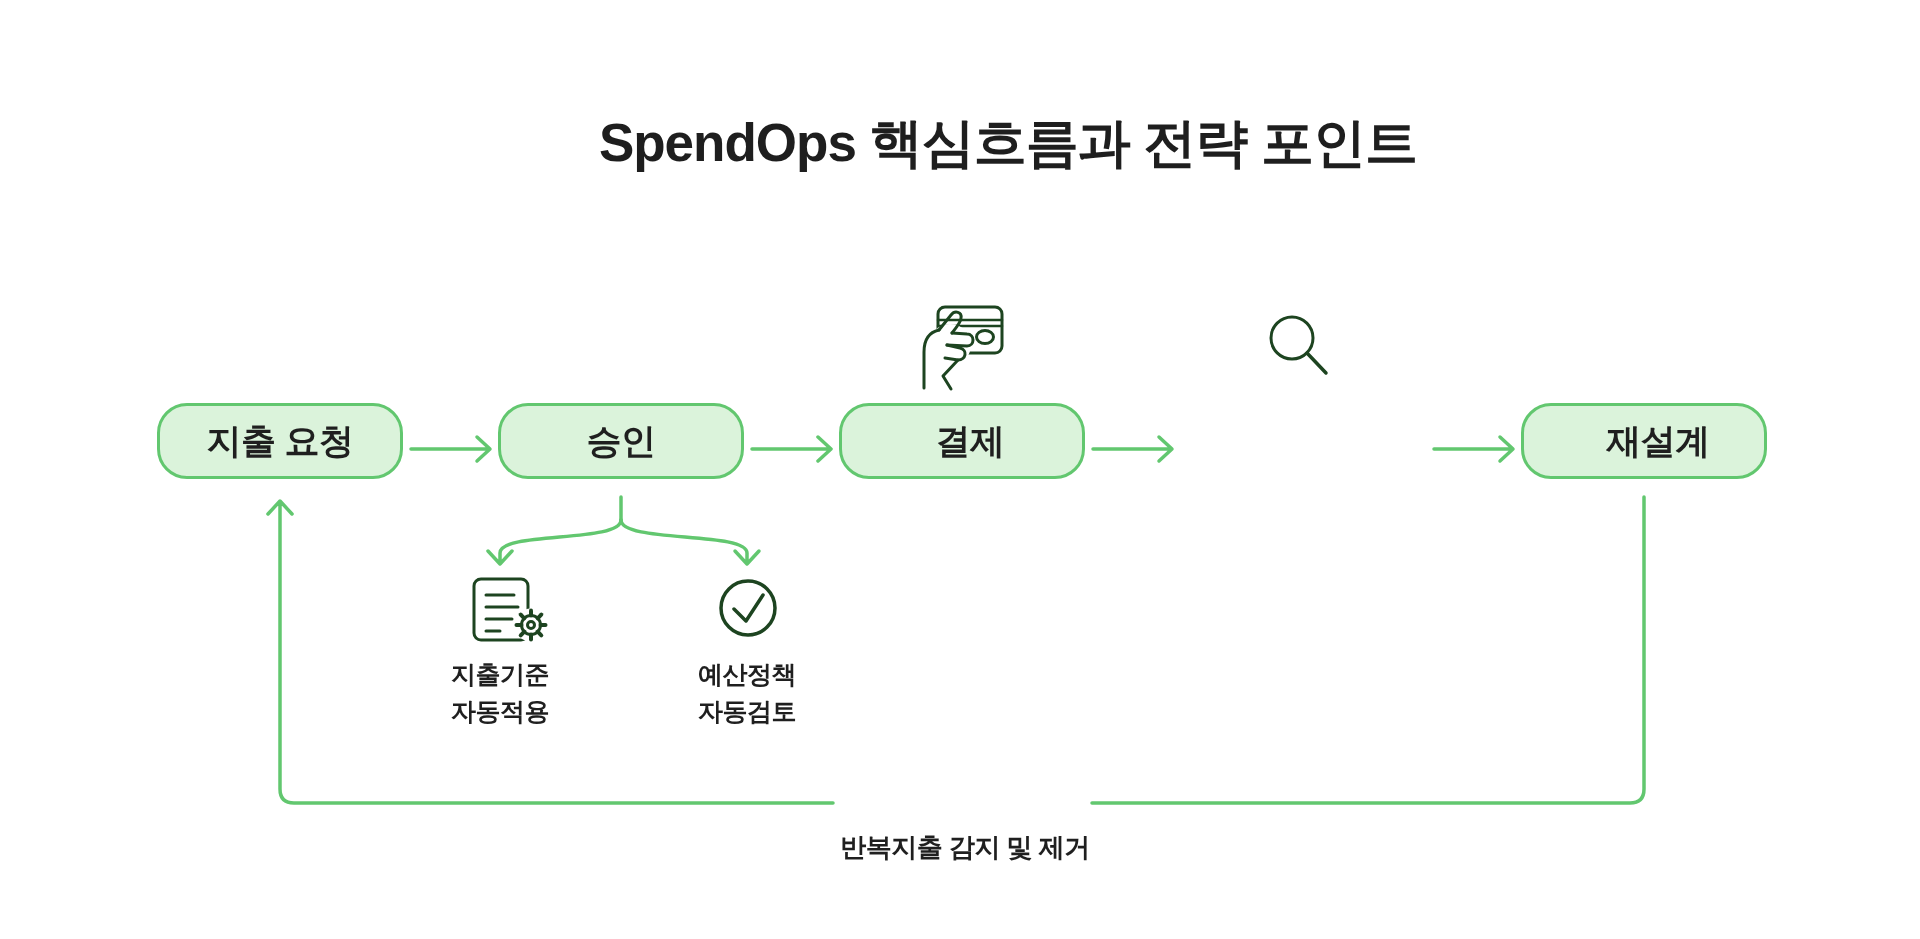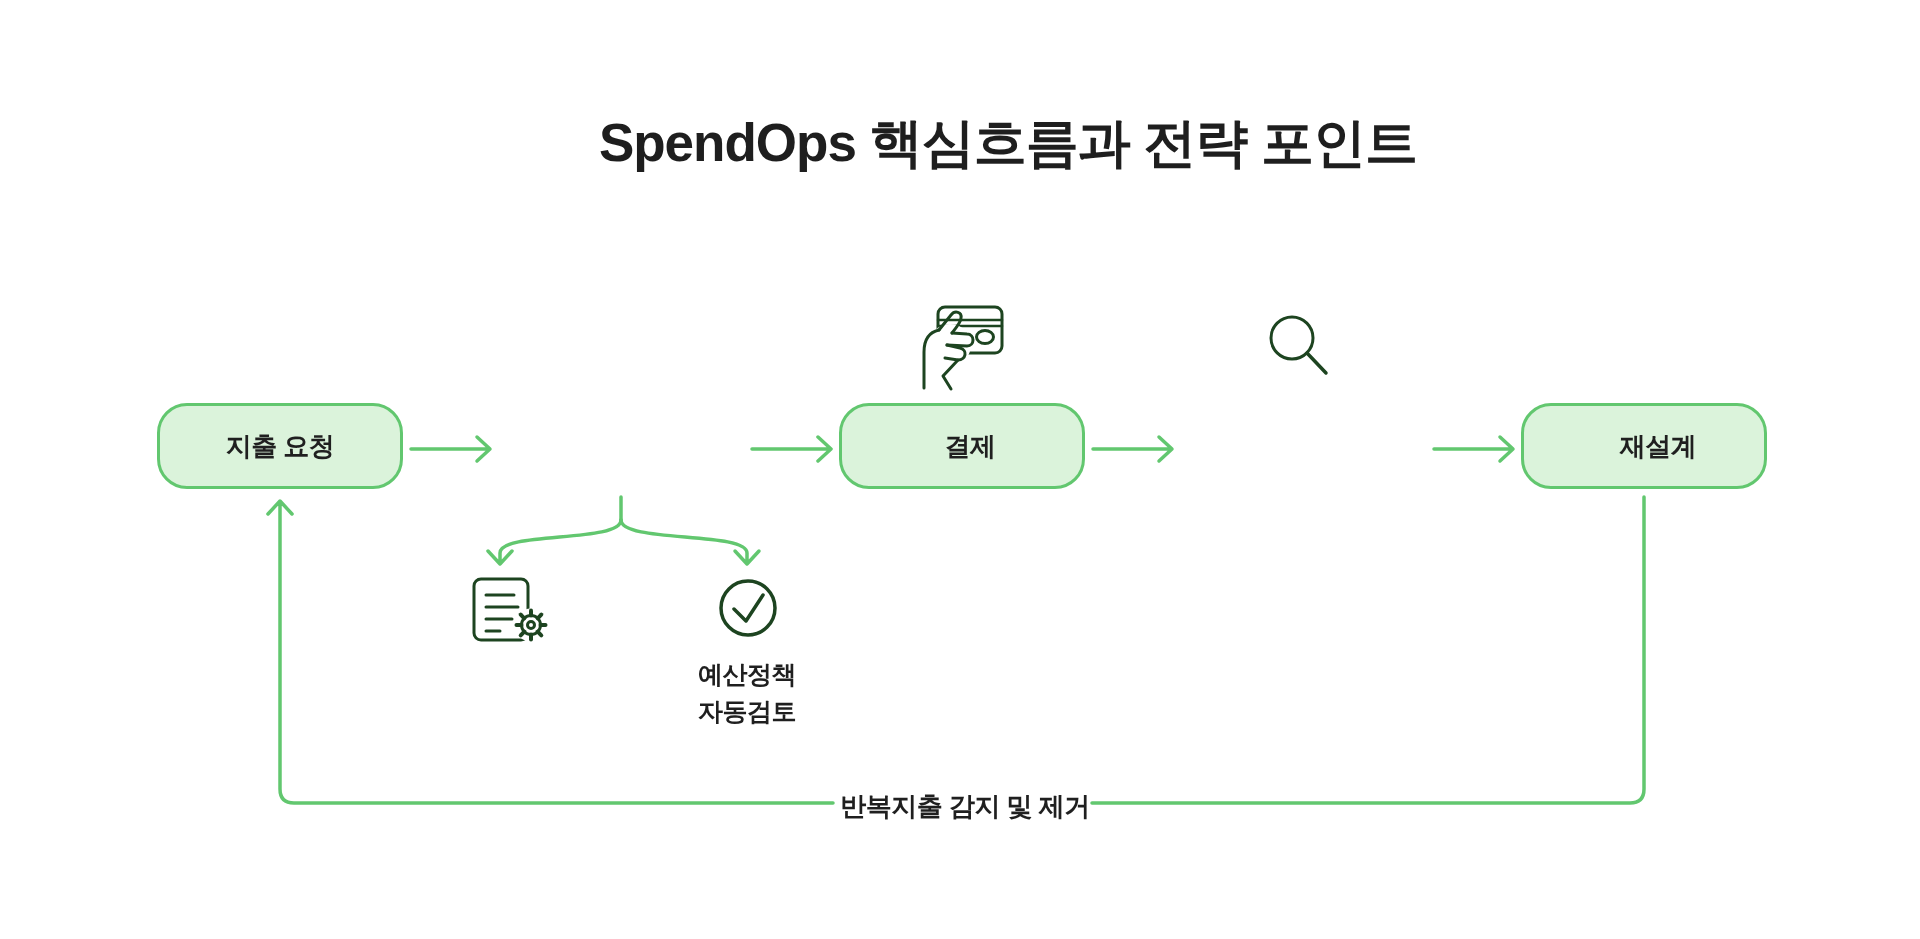--- a/index.html
+++ b/index.html
@@ -29,29 +29,29 @@
     font-size: 53px;
     font-weight: 700;
     letter-spacing: -1px;
     color: #1e1e1e;
     padding-left: 48px;
   }
   .node {
     position: absolute;
     top: 403px;
     width: 246px;
-    height: 86px;
+    height: 76px;
     box-sizing: border-box;
     background: #dbf3db;
     border: 3.5px solid #62c76f;
     border-radius: 30px;
     display: flex;
     align-items: center;
     justify-content: center;
-    font-size: 26px;
+    font-size: 35px;
     font-weight: 700;
     color: #1f1f1f;
     letter-spacing: -0.5px;
   }
   .node-1 { left: 157px; }
   .node-2 { left: 498px; }
   .node-3 { left: 839px; padding-left: 16px; }
   .node-4 { left: 1180px; }
   .node-5 { left: 1521px; padding-left: 28px; }
   .branch-label {
@@ -64,21 +64,21 @@
     color: #1f1f1f;
     line-height: 37px;
     letter-spacing: -0.5px;
   }
   .branch-label-left  { left: 390px; }
   .branch-label-right { left: 637px; }
   .loop-label {
     position: absolute;
     left: 835px;
     width: 260px;
-    top: 789px;
+    top: 830px;
     text-align: center;
     font-size: 26px;
     font-weight: 700;
     color: #1f1f1f;
     letter-spacing: -0.5px;
   }
 </style>
 </head>
 <body>
 
@@ -146,27 +146,34 @@
       <g stroke-width="3.5">
         <circle cx="748" cy="608" r="27"></circle>
         <path d="M734,609 L746,621 L763,595"></path>
       </g>
     </g>
   </svg>
 
   <div class="node node-1">
     <span>지출 요청</span>
   </div>
+  <div class="node node-2">
+    <span>승인</span>
+  </div>
   <div class="node node-3">
     <span>결제</span>
   </div>
   <div class="node node-5">
     <span>재설계</span>
   </div>
 
+  <div class="branch-label branch-label-left">
+    <div>지출기준</div>
+    <div>자동적용</div>
+  </div>
   <div class="branch-label branch-label-right">
     <div>예산정책</div>
     <div>자동검토</div>
   </div>
 
   <div class="loop-label">반복지출 감지 및 제거</div>
 
 </div>
 
 </body></html>

